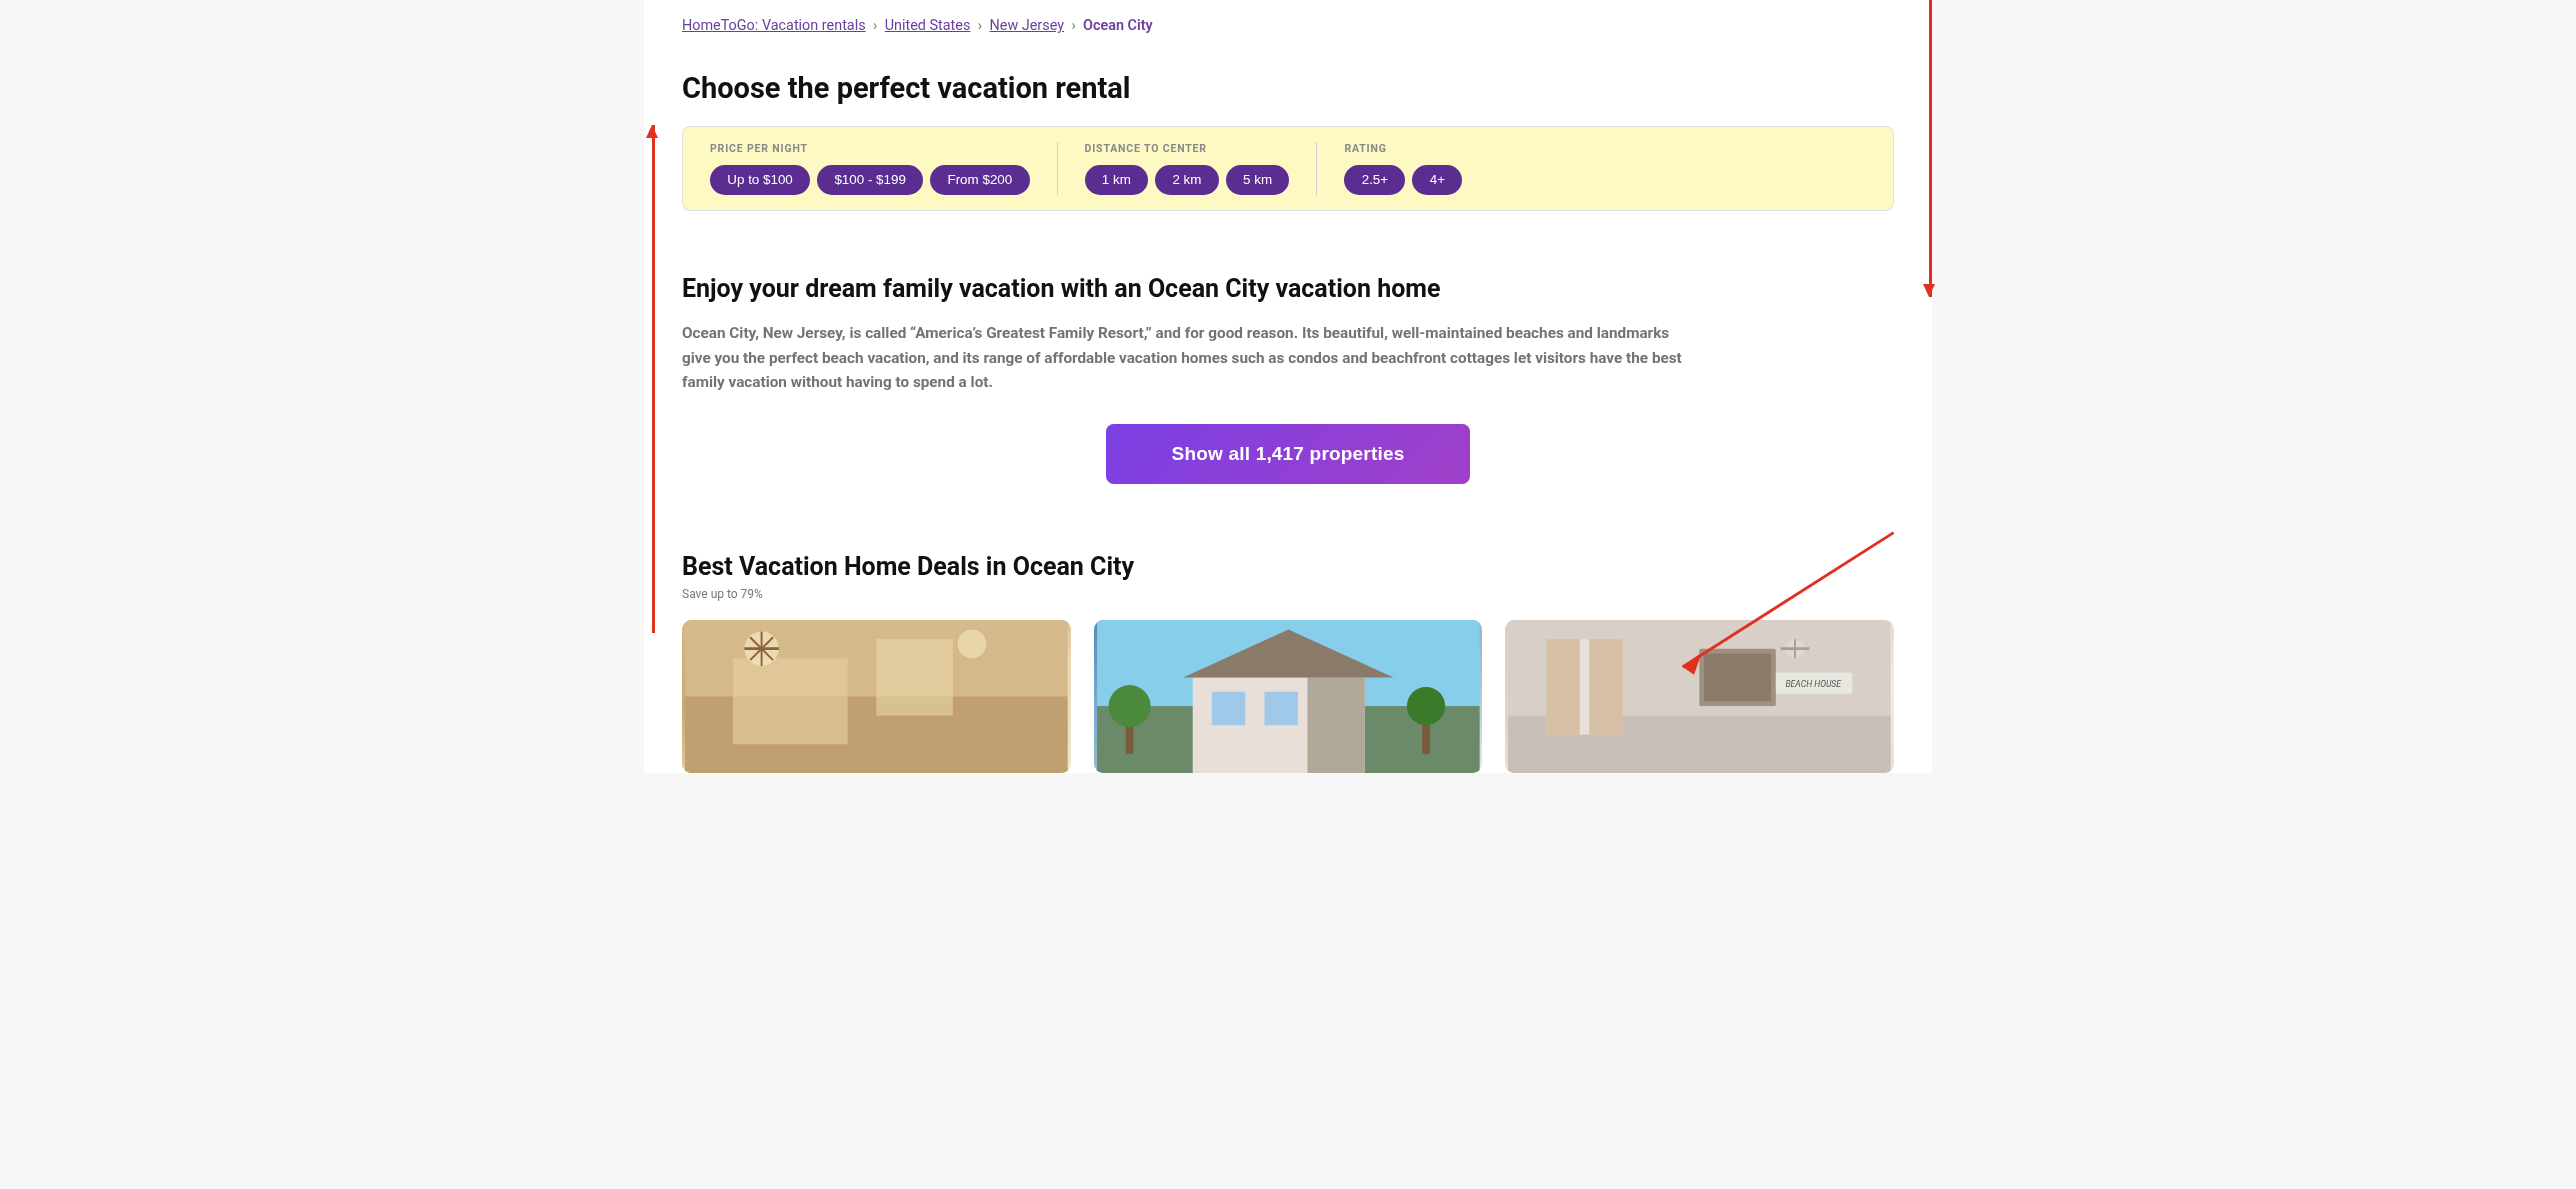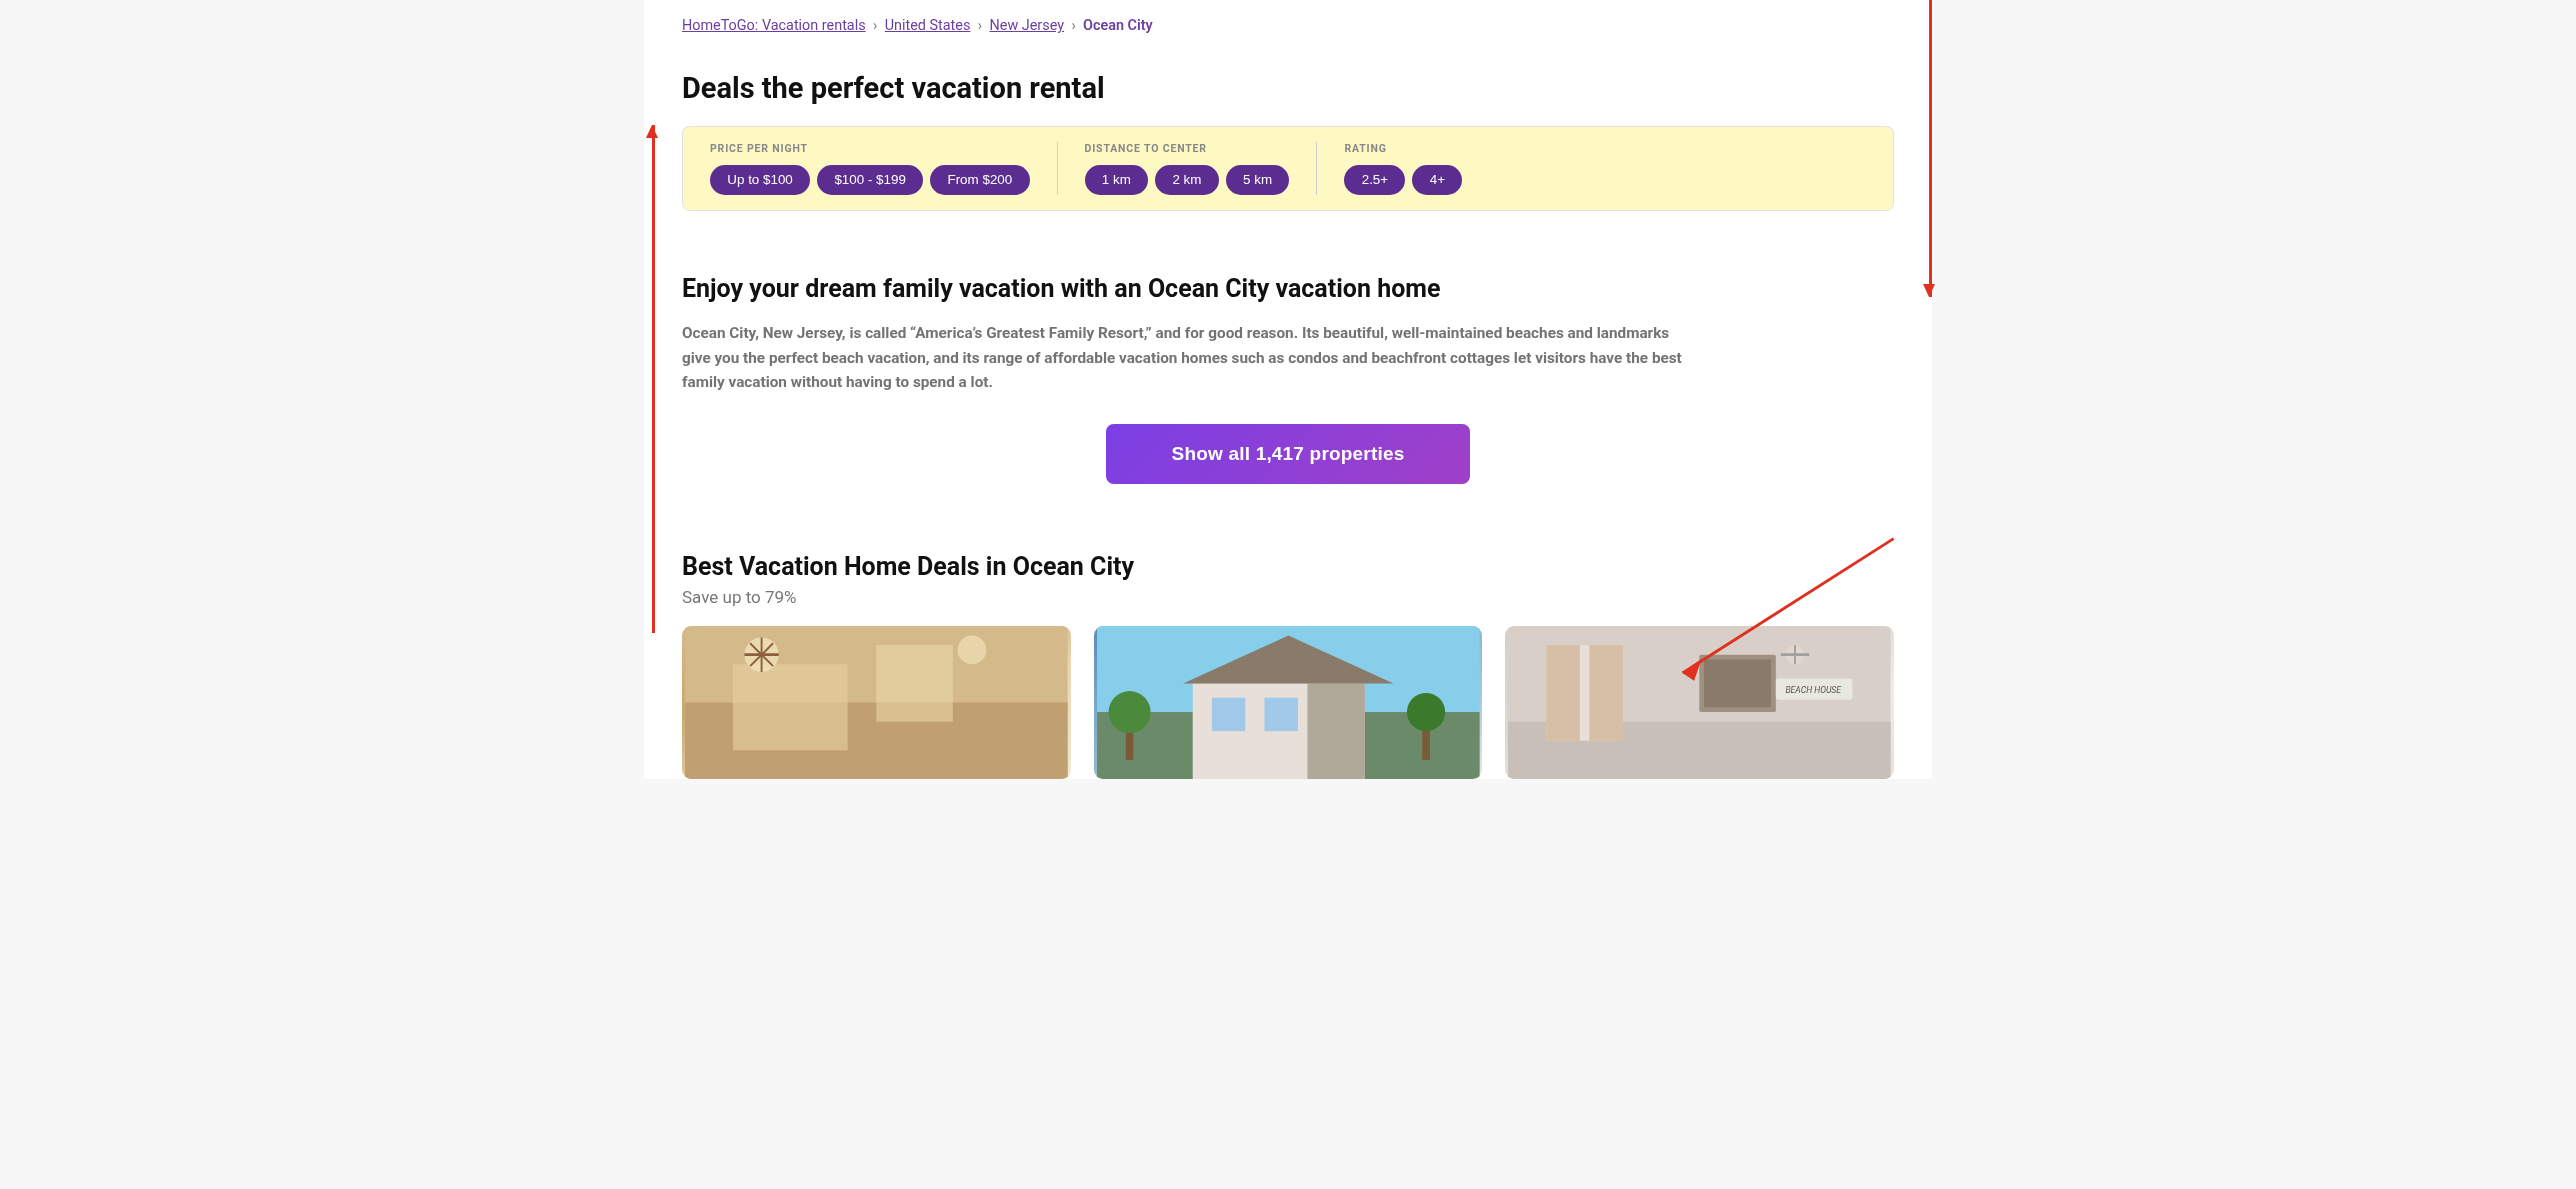--- a/index.html
+++ b/index.html
@@ -135,21 +135,21 @@
     .deals-section {
       padding: 7.7px 0 0;
     }
     .deals-section h2 {
       font-size: 25px;
       font-weight: 700;
       color: #111;
       margin-bottom: 5.8px;
     }
     .deals-subtitle {
-      font-size: 17px;
+      font-size: 12px;
       color: #777;
       margin-bottom: 19px;
     }
 
     
     .property-cards {
       display: flex;
       gap: 23px;
     }
     .property-card {
@@ -250,21 +250,21 @@
     <a>HomeToGo: Vacation rentals</a>
     <span class="sep"> › </span>
     <a>United States</a>
     <span class="sep"> › </span>
     <a>New Jersey</a>
     <span class="sep"> › </span>
     <span>Ocean City</span>
   </nav>
 
   <section class="choose-section">
-    <h1>Deals the perfect vacation rental</h1>
+    <h1>Choose the perfect vacation rental</h1>
 
     <div class="filter-bar">
 
       <div class="filter-group">
         <div class="filter-label">PRICE PER NIGHT</div>
         <div class="filter-pills">
           <button class="pill">Up to $100</button>
           <button class="pill">$100 - $199</button>
           <button class="pill">From $200</button>
         </div>

